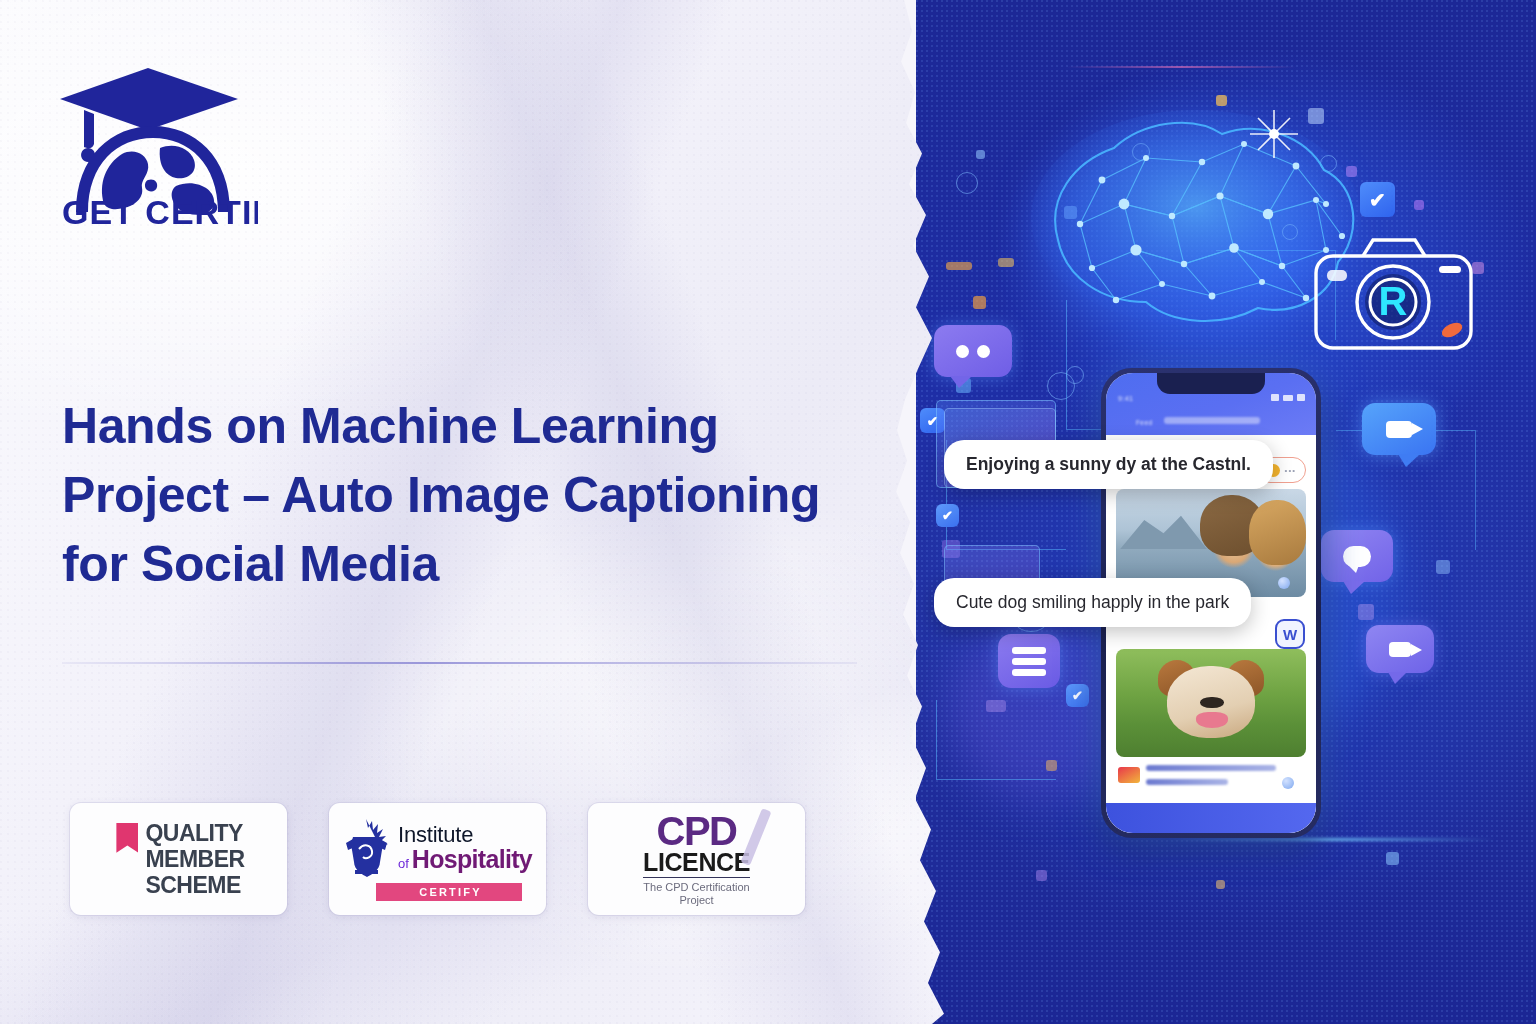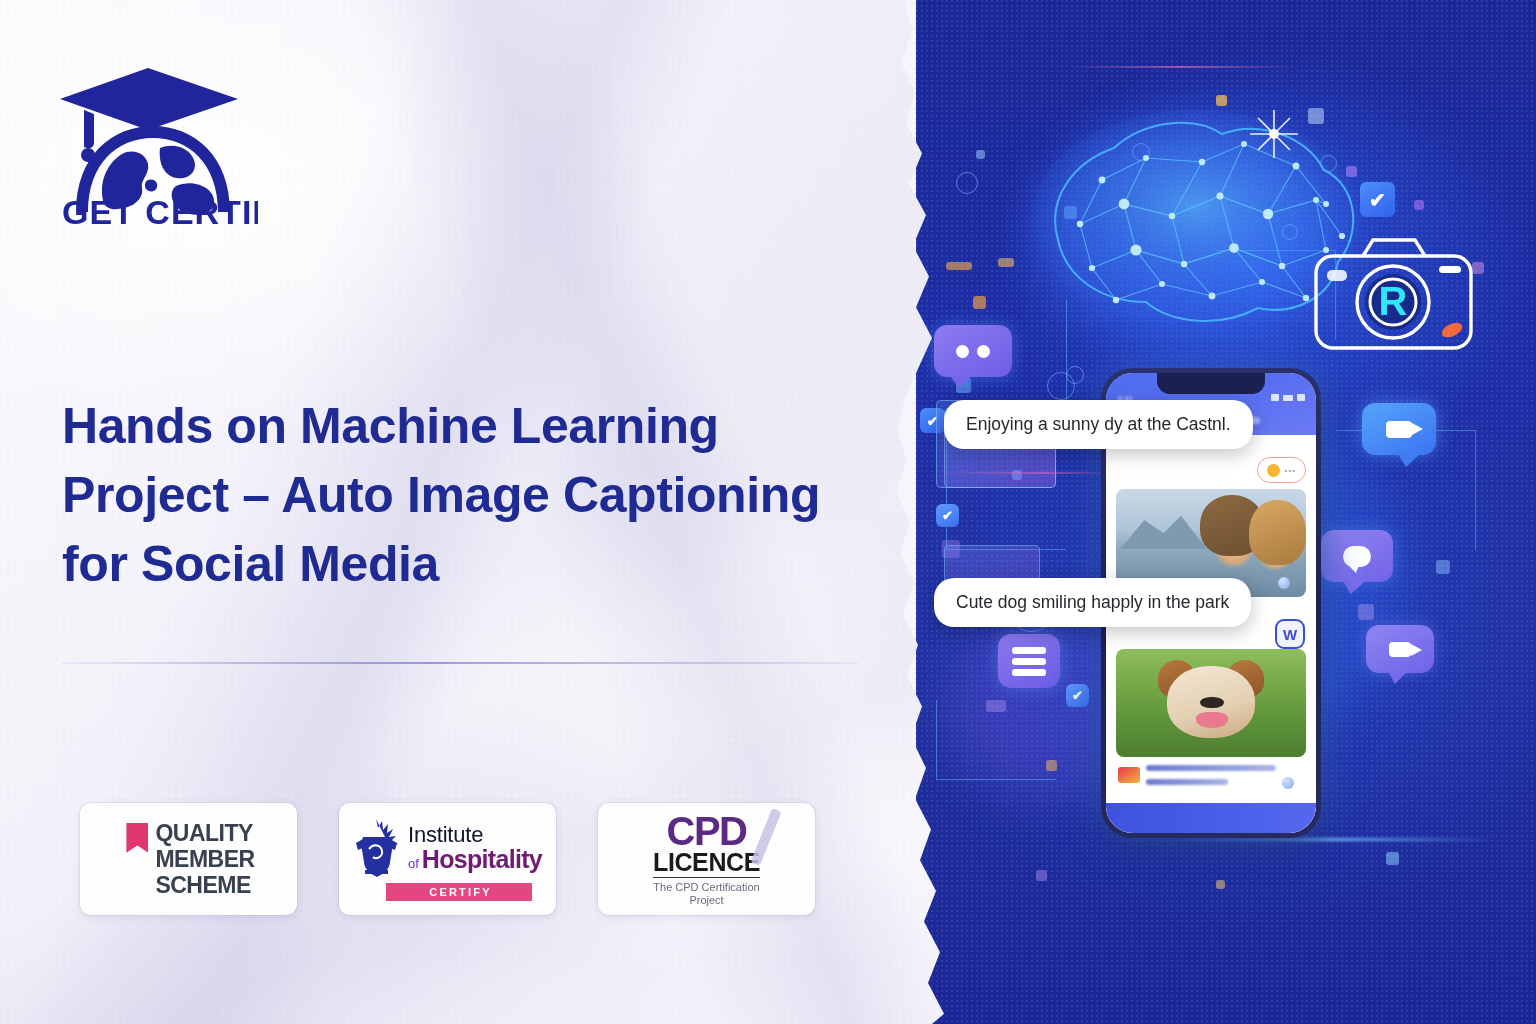--- a/index.html
+++ b/index.html
@@ -63,21 +63,21 @@
     color:#1f2a93;
   }
   .headline .ln { display:block; white-space:nowrap; }
 
   .divider {
     position:absolute; left:62px; top:662px; width:795px; height:2px; z-index:5;
     background:linear-gradient(90deg, rgba(150,148,210,.12) 0%, rgba(104,100,200,.62) 46%, rgba(150,148,210,.14) 100%);
   }
 
   
-  .badges { position:absolute; left:80px; top:803px; display:flex; gap:42px; z-index:5; }
+  .badges { position:absolute; left:70px; top:803px; display:flex; gap:42px; z-index:5; }
   .badge {
     width:217px; height:112px; background:#fdfdfe; border-radius:11px;
     box-shadow:0 2px 9px rgba(70,60,130,.10), 0 0 0 1px rgba(190,186,220,.30);
     display:flex; align-items:center; justify-content:center;
     position:relative; overflow:hidden;
   }
 
   
   .qls { display:flex; align-items:flex-start; gap:7px; padding-left:4px; }
   .qls-mark { width:22px; height:30px; background:#e0366f; flex:none; margin-top:3px;
@@ -466,21 +466,21 @@
 
           <div class="fab" style="top:184px;">
             <span>W</span>
           </div>
 
           <div class="sc-bottom"></div>
         </div>
       </div>
     </div>
 
-    <div class="cap-bubble" style="left:28px;top:400px;">Enjoying a sunny dy at the Castnl.</div>
+    <div class="cap-bubble" style="left:28px;top:440px;font-weight:bold;">Enjoying a sunny dy at the Castnl.</div>
     <div class="cap-bubble" style="left:18px;top:578px;">Cute dog smiling happly in the park</div>
   </div>
 
   <div class="left-panel" style="clip-path:polygon(0 0, 100% 0,
          904px 0%, 912px 3%, 901px 6%, 915px 9%, 906px 12%, 922px 15%, 909px 18%,
          926px 21%, 913px 24%, 929px 27%, 916px 30%, 932px 33%, 918px 36%,
          905px 39%, 897px 42%, 907px 45%, 896px 48%, 910px 51%, 900px 54%,
          914px 57%, 903px 60%, 918px 63%, 907px 66%, 922px 69%, 911px 72%,
          926px 75%, 915px 78%, 931px 81%, 920px 84%, 936px 87%, 924px 90%,
          940px 93%, 928px 96%, 944px 99%, 932px 100%, 0 100%);">

